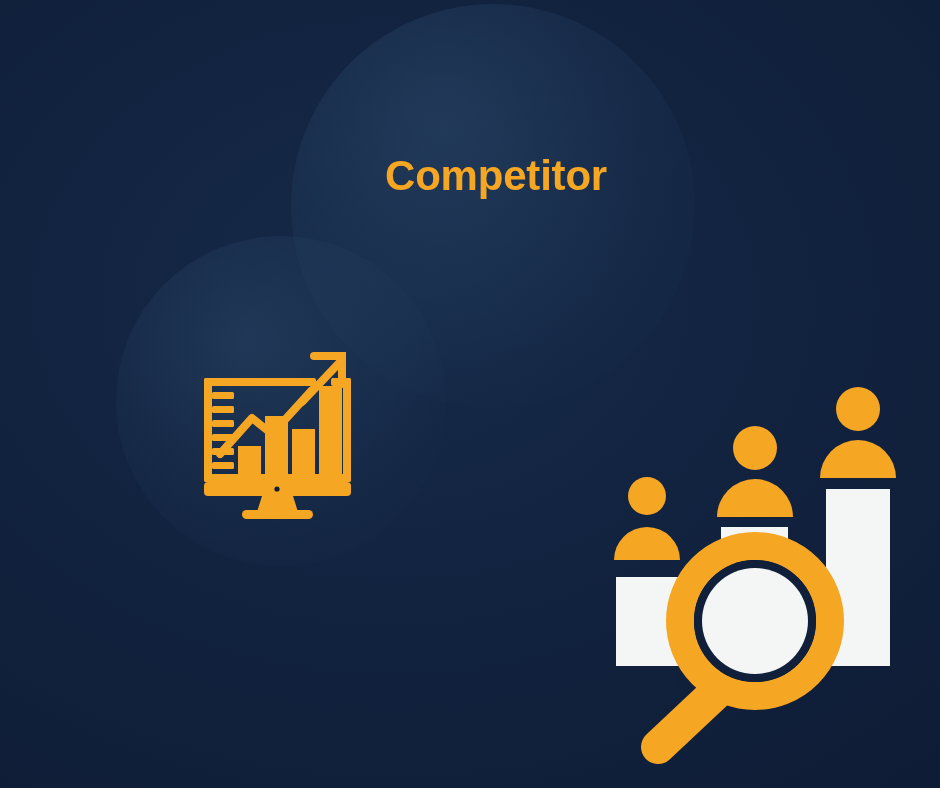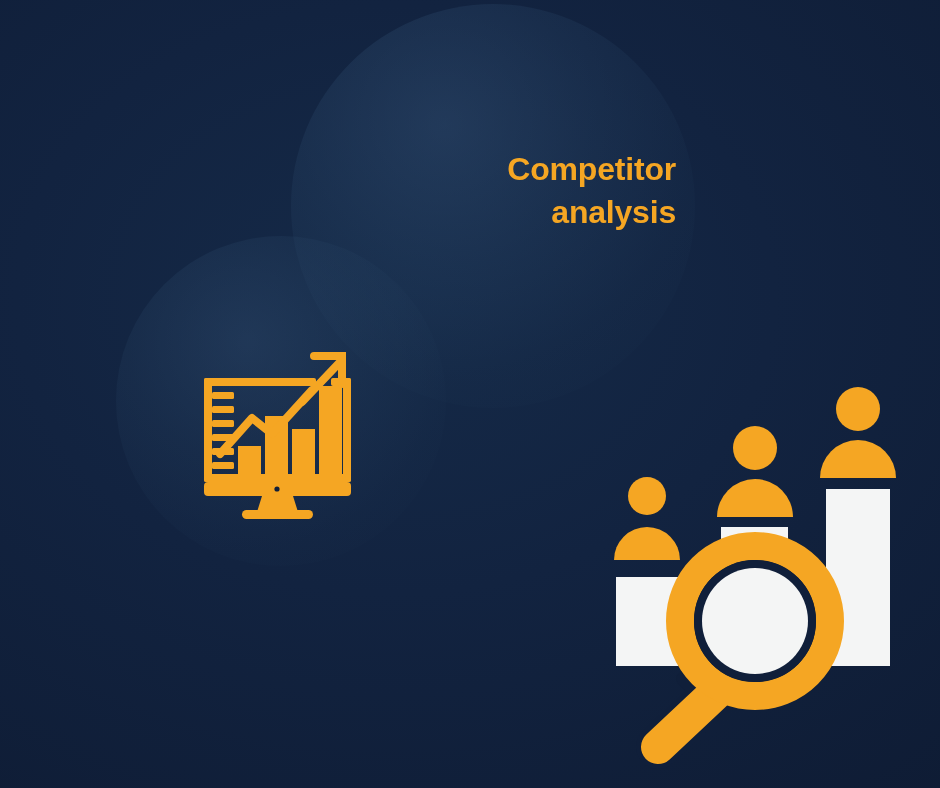--- a/index.html
+++ b/index.html
@@ -57,23 +57,23 @@
                                           rgba(20,38,64,0.09) 88%,
                                           rgba(16,32,56,0.02) 100%);
   }
 
   
   #headline {
     position: absolute;
     left: 316px;
     top: 148px;
     width: 360px;
-    text-align: right;
+    text-align: center;
     color: #f5a623;
-    font-size: 32px;
+    font-size: 42px;
     font-weight: bold;
     line-height: 1.35;
     letter-spacing: -0.2px;
   }
   #headline .line { display: block; }
 
   
   #monitor-icon {
     position: absolute;
     left: 190px;
@@ -95,21 +95,20 @@
 </head>
 <body>
 
 <div id="poster">
 
   <div class="bubble" id="bubble-large"></div>
   <div class="bubble" id="bubble-small"></div>
 
   <div id="headline">
     <span class="line">Competitor</span>
-    <span class="line">analysis</span>
   </div>
 
   <div id="monitor-icon">
     <svg viewBox="0 0 175 185" width="175" height="185">
       <g fill="#f5a623">
 
         <rect x="14" y="38" width="112" height="8" rx="2"></rect>
 
         <rect x="141" y="38" width="20" height="8" rx="2"></rect>
 

